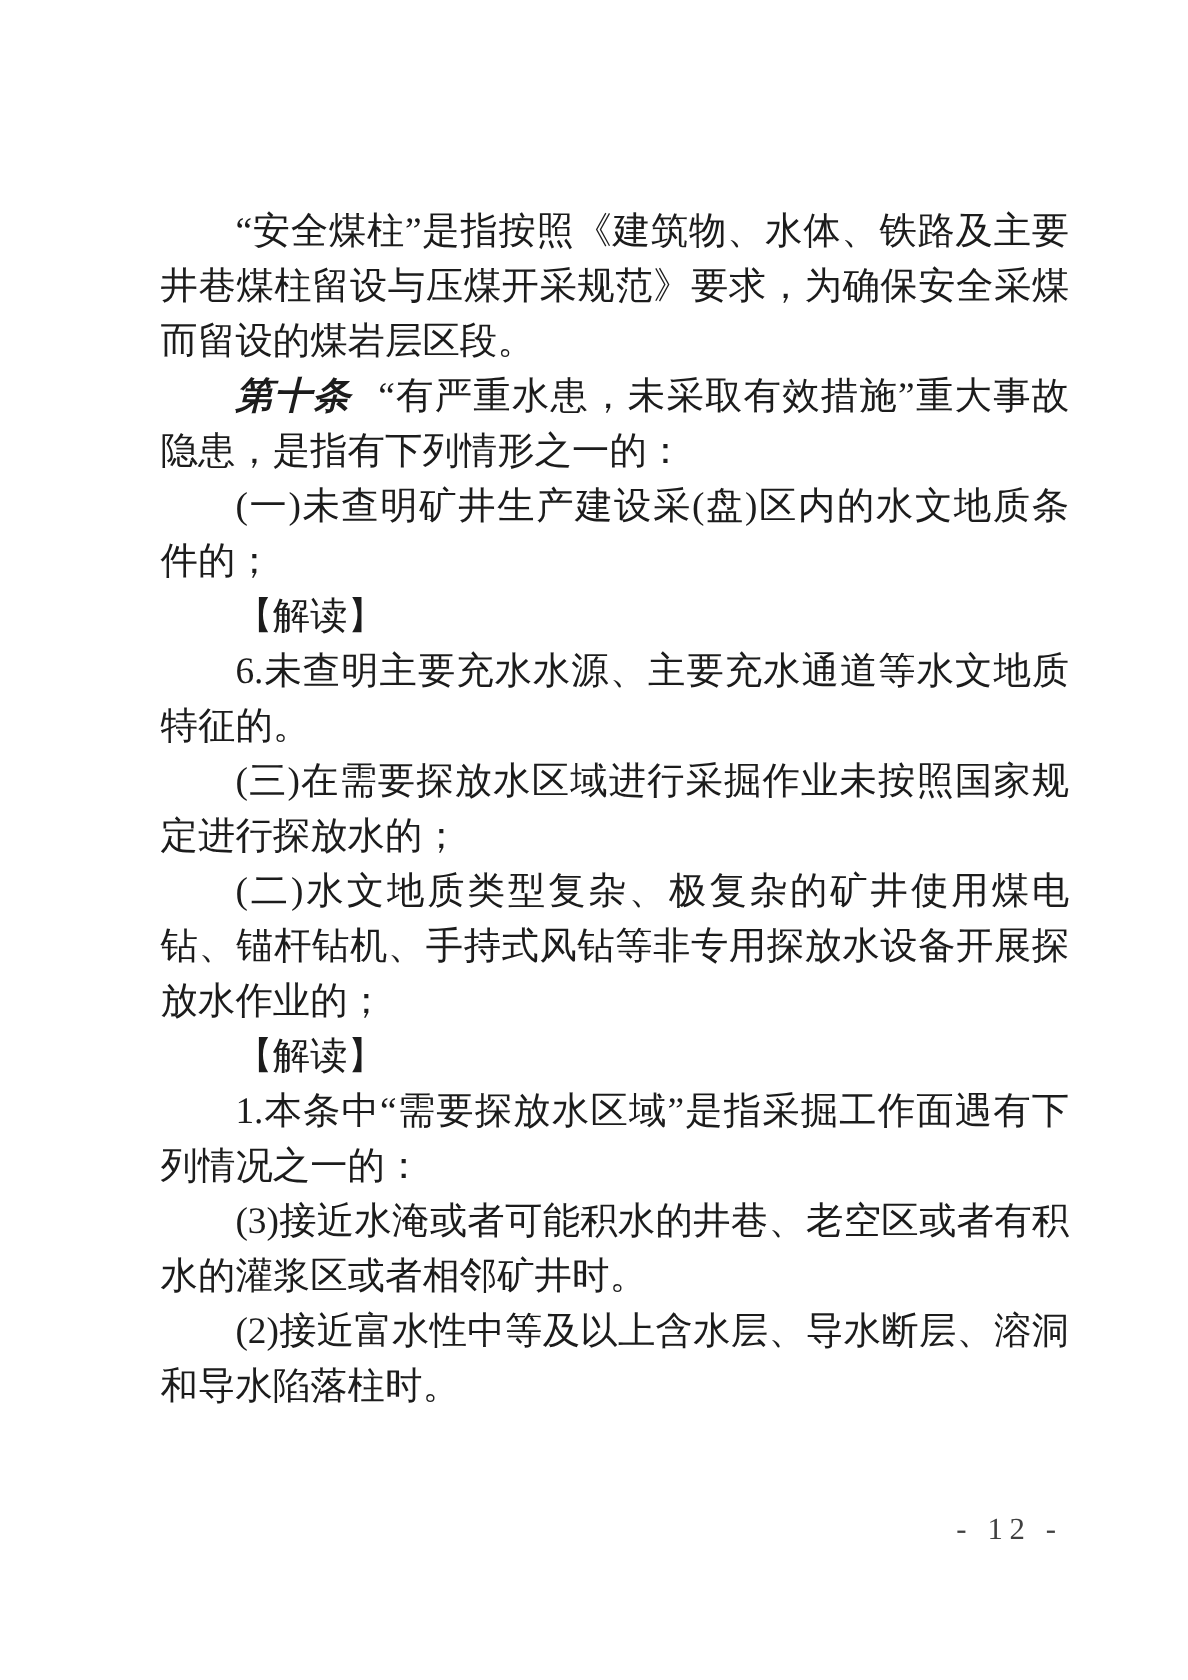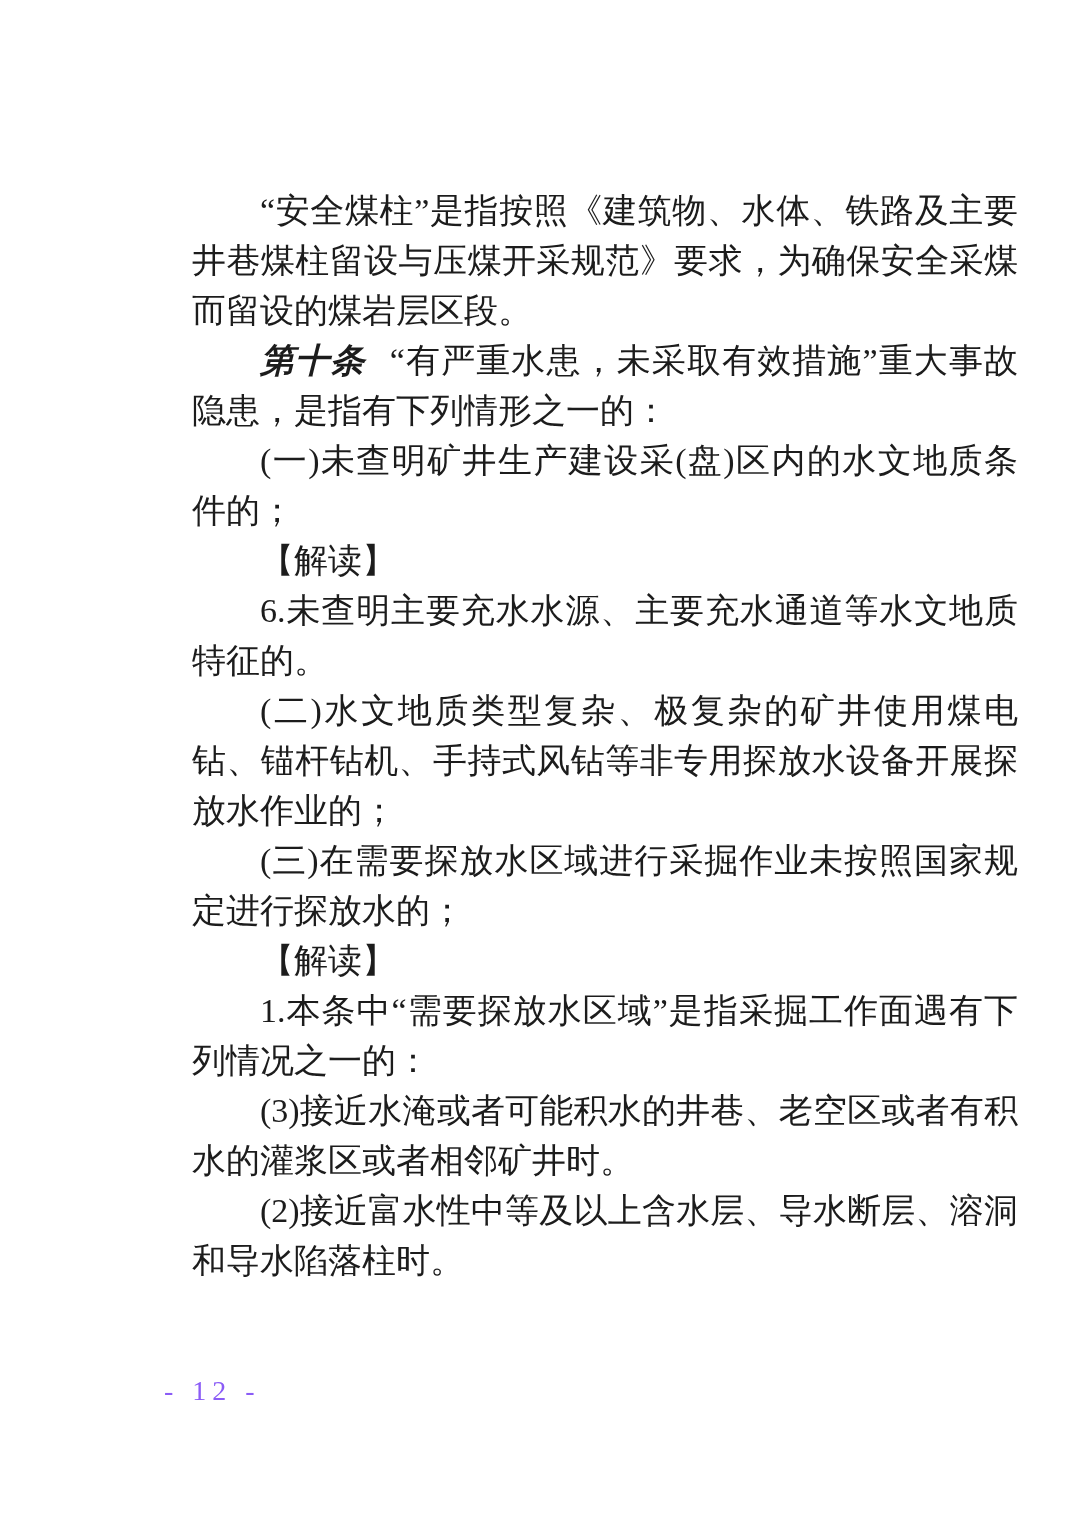--- a/index.html
+++ b/index.html
@@ -22,57 +22,56 @@
   }
   .content {
     position: absolute;
     left: 146px;
     top: 186px;
     width: 826px;
     font-size: 34px;
     line-height: 50px;
     text-align: justify;
     text-justify: inter-ideograph;
-    margin-left: 46px;
   }
   .content p {
     margin: 0;
     padding: 0;
     text-indent: 2em;
     word-break: break-all;
   }
   .article-lead {
     font-weight: 700;
     margin-right: 0.72em;
     font-style: italic;
   }
   .footer {
     position: absolute;
-    left: 164px;
+    left: 140px;
     top: 1374px;
     width: 826px;
-    text-align: left;
+    text-align: right;
     font-size: 28px;
     line-height: 34px;
     letter-spacing: 6px;
-    color: #8b5cf6;
+    color: #404040;
   }
 </style>
 </head>
 <body>
 
 <div class="page">
   <div class="content">
     <p>“安全煤柱”是指按照《建筑物、水体、铁路及主要井巷煤柱留设与压煤开采规范》要求，为确保安全采煤而留设的煤岩层区段。</p>
     <p><span class="article-lead">第十条</span><span>“有严重水患，未采取有效措施”重大事故隐患，是指有下列情形之一的：</span></p>
     <p>(一)未查明矿井生产建设采(盘)区内的水文地质条件的；</p>
     <p>【解读】</p>
     <p>6.未查明主要充水水源、主要充水通道等水文地质特征的。</p>
+    <p>(三)在需要探放水区域进行采掘作业未按照国家规定进行探放水的；</p>
     <p>(二)水文地质类型复杂、极复杂的矿井使用煤电钻、锚杆钻机、手持式风钻等非专用探放水设备开展探放水作业的；</p>
-    <p>(三)在需要探放水区域进行采掘作业未按照国家规定进行探放水的；</p>
     <p>【解读】</p>
     <p>1.本条中“需要探放水区域”是指采掘工作面遇有下列情况之一的：</p>
     <p>(3)接近水淹或者可能积水的井巷、老空区或者有积水的灌浆区或者相邻矿井时。</p>
     <p>(2)接近富水性中等及以上含水层、导水断层、溶洞和导水陷落柱时。</p>
   </div>
 
   <div class="footer">
     <span>- 12 -</span>
   </div>
 </div>

